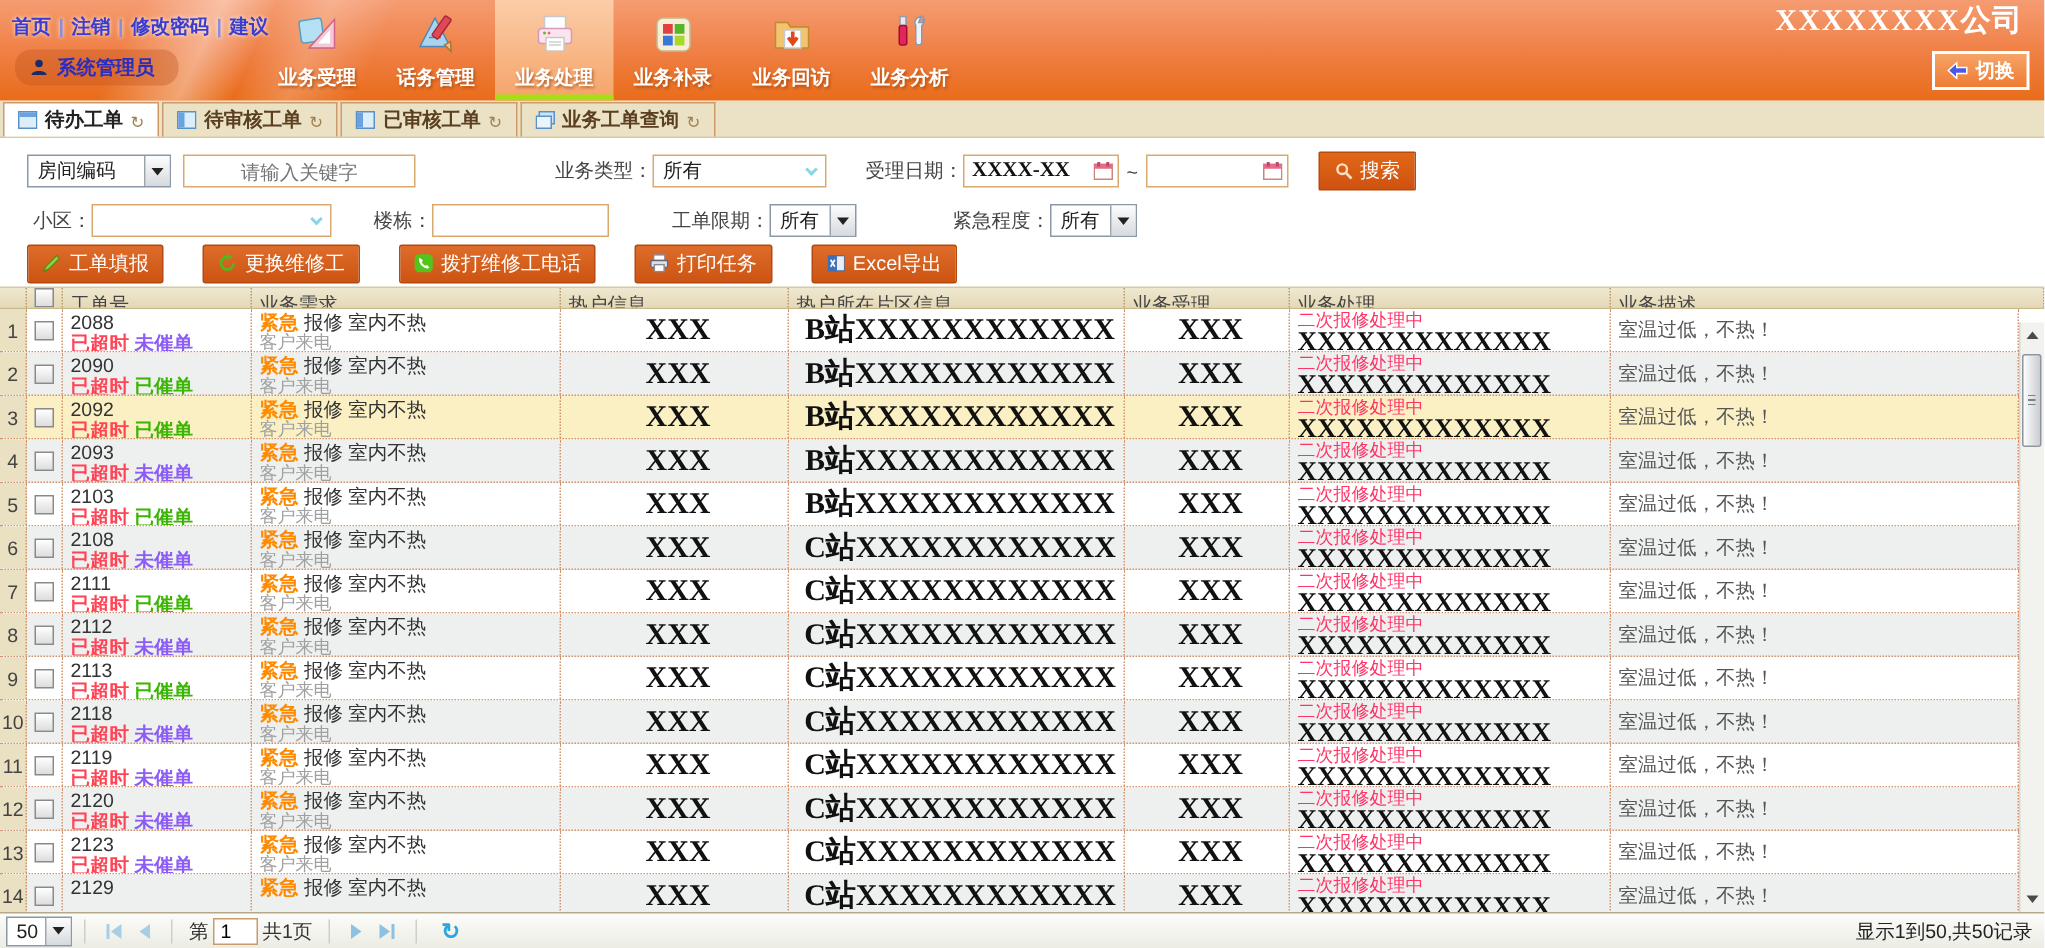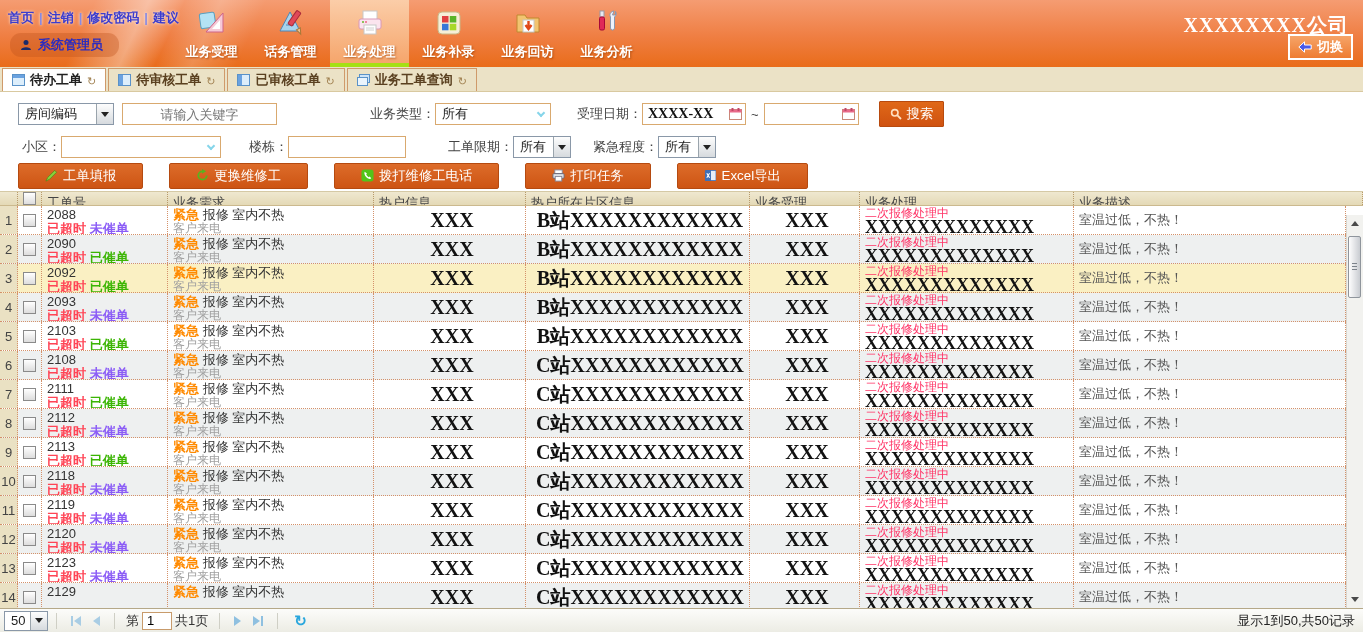--- a/index.html
+++ b/index.html
@@ -21,21 +21,21 @@
     color:#2c2cbe; font-weight:bold; z-index:3; }
   .nav { position:absolute; left:172px; top:0; height:100%; display:flex; z-index:2; }
   .nav-item { position:relative; width:79px; height:100%; display:flex; flex-direction:column;
     align-items:center; justify-content:flex-start; padding-top:6px; cursor:pointer;
     color:#fff; font-weight:bold; text-shadow:1px 1px 2px rgba(150,60,0,.65); }
   .nav-item .nico { height:34px; display:flex; align-items:center; }
   .nav-item .nlabel { margin-top:3px; }
   .nav-item.active { background:linear-gradient(180deg,#fbcda8,#f5a368); }
   .nav-item.active::after { content:""; position:absolute; left:0; right:0; bottom:0; height:4px;
     background:#a6e014; }
-  .company { position:absolute; top:12px; right:14px; color:#fff; font-weight:bold;
+  .company { position:absolute; top:0; right:14px; color:#fff; font-weight:bold;
     font-family:"Liberation Serif", serif; font-size:20px; letter-spacing:1px; z-index:3; }
   .switch-btn { position:absolute; bottom:7px; right:10px; display:flex; align-items:center; gap:5px;
     border:2px solid #fff; background:linear-gradient(#f6a468,#ee7c32); color:#fff; font-weight:bold;
     padding:2px 8px; cursor:pointer; z-index:3; }
 
   
   .tabstrip { height:25px; background:#ebe2c6; border-bottom:1px solid #d9c9a0;
     display:flex; align-items:stretch; padding:1px 0 0 2px; }
   .tab { display:flex; align-items:center; gap:5px; padding:0 9px; margin-right:2px;
     border:1px solid #cf9a6a; border-bottom:none; color:#5a4020; font-weight:bold; cursor:pointer;
@@ -62,21 +62,21 @@
     transform:rotate(45deg); margin-top:-3px; }
   .datebox { border:1px solid #d9a96f; height:22px; background:#fff; display:inline-flex;
     align-items:center; justify-content:space-between; padding:0 3px 0 5px; }
   .dateval { font-family:"Liberation Serif", serif; font-weight:bold; font-size:14px; color:#111; }
   .search-btn { display:inline-flex; align-items:center; gap:5px; background:linear-gradient(#e06818,#cf5210);
     border:1px solid #b84a0e; color:#fff; padding:3px 10px; cursor:pointer; border-radius:1px; }
 
   
   .toolbar { height:31px; background:#fff; display:flex; align-items:center; gap:26px; padding-left:18px; }
   .tbtn { display:inline-flex; align-items:center; gap:5px; background:linear-gradient(#dd6c2a,#cd5413);
-    border:1px solid #b54a10; color:#fff; padding:3px 26px; cursor:pointer; border-radius:2px;justify-content:space-between; }
+    border:1px solid #b54a10; color:#fff; padding:3px 9px; cursor:pointer; border-radius:2px;justify-content:space-between; }
 
   
   .table-wrap { position:relative; height:417px; overflow:hidden; border-top:1px solid #d5c9a5; }
   .thead { display:flex; width:1363px; height:14px; background:linear-gradient(#efe8d0,#e4d9b6);
     border-bottom:1px solid #cbb98e; }
   .thead .cell { color:#444; line-height:22px; padding-left:5px; border-right:1px dotted #b89a6a; }
   .thead .c-desc { flex:1; }
   .tbody { width:1346px; }
   .trow { display:flex; width:1346px; height:29px; border-bottom:1px dotted #d4916a; background:#fff; }
   .trow.alt { background:#eef0f0; }
@@ -317,21 +317,21 @@
       <span></span>
       <span class="chev"></span>
     </span>
     <span class="flabel" style="margin-left:28px">楼栋：</span>
     <input class="tin" style="width: 118px;" value="">
     <span class="flabel" style="margin-left:42px">工单限期：</span>
     <span class="wsel" style="width:58px">
       <span class="txt" style="flex:1">所有</span>
       <span class="btn"></span>
     </span>
-    <span class="flabel" style="margin-left:22px">紧急程度：</span>
+    <span class="flabel" style="margin-left:64px">紧急程度：</span>
     <span class="wsel" style="width:58px">
       <span class="txt" style="flex:1">所有</span>
       <span class="btn"></span>
     </span>
   </div>
 </div>
 
 <div class="toolbar">
   <button class="tbtn">
     <svg width="13" height="13" viewBox="0 0 14 14">

